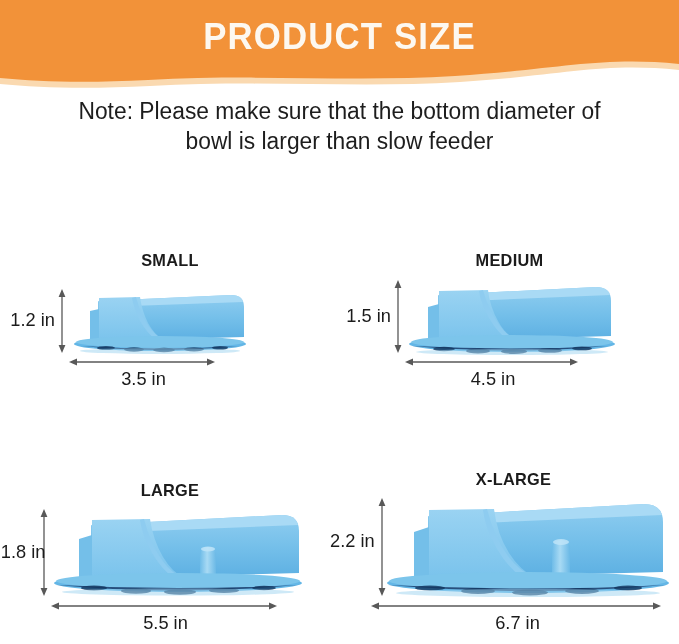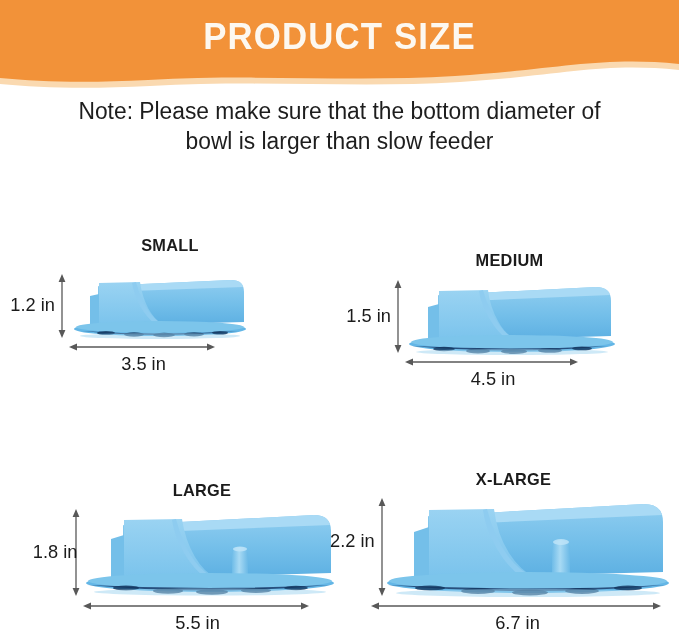--- a/index.html
+++ b/index.html
@@ -98,21 +98,21 @@
   <div class="banner-title">PRODUCT SIZE</div>
 </div>
 
 <div class="note">
   <div>Note: Please make sure that the bottom diameter of</div>
   <div>bowl is larger than slow feeder</div>
 </div>
 
 <div class="grid">
 
-  <div class="cell" style="left:0px; top:0px; width:340px; height:170px;">
+  <div class="cell" style="left:0px; top:15px; width:340px; height:170px;">
     <div class="cell-label" style="left:0px; top:14px; width:340px;">SMALL</div>
 
     <div class="prod" style="left:68px; top:50px;">
       <svg width="185" height="74" viewBox="0 0 185 74">
         <defs>
           <linearGradient id="bodyS" x1="0" y1="0" x2="0" y2="1">
             <stop offset="0%" stop-color="#8FCDF0"></stop>
             <stop offset="55%" stop-color="#72BEE9"></stop>
             <stop offset="100%" stop-color="#5CAFE2"></stop>
           </linearGradient>
@@ -212,21 +212,21 @@
           <polygon points="65,125 73,121.6 73,128.4"></polygon>
           <polygon points="238,125 230,121.6 230,128.4"></polygon>
         </g>
       </svg>
     </div>
 
     <div class="dim-text h" style="left:0px; top:68px; width:52px;">1.5 in</div>
     <div class="dim-text w" style="left:68px; top:131px; width:170px;">4.5 in</div>
   </div>
 
-  <div class="cell" style="left:0px; top:245px; width:340px; height:177px;margin-left:32px;">
+  <div class="cell" style="left:0px; top:245px; width:340px; height:177px;">
     <div class="cell-label" style="left:0px; top:14px; width:340px;">LARGE</div>
 
     <div class="prod" style="left:48px; top:40px;">
       <svg width="265" height="96" viewBox="0 0 265 96">
         <defs>
           <linearGradient id="bodyL" x1="0" y1="0" x2="0" y2="1">
             <stop offset="0%" stop-color="#8FCDF0"></stop>
             <stop offset="55%" stop-color="#72BEE9"></stop>
             <stop offset="100%" stop-color="#5CAFE2"></stop>
           </linearGradient>

